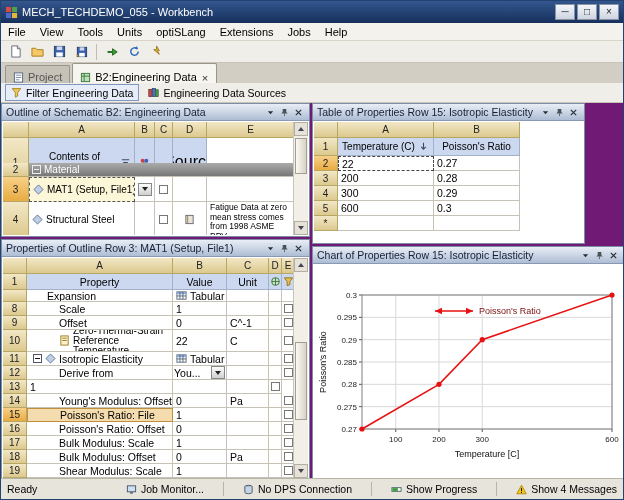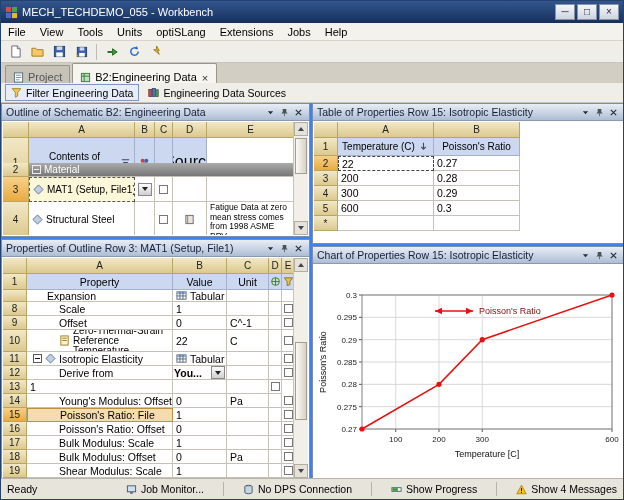--- a/index.html
+++ b/index.html
@@ -27,21 +27,21 @@
   .tab{display:flex;align-items:flex-end;gap:4px;height:18px;padding:0 7px;margin-right:2px;border:1px solid #9a958a;border-bottom:none;border-radius:2px 2px 0 0;background:#c6c2b8;color:#555;}
   .tab.active{background:#f7f5ef;color:#000;height:20px;}
   .tab-x{font-size:11px;line-height:10px;color:#333;padding:0 1px;}
 
   
   .filterbar{position:absolute;top:82px;left:0;right:0;height:20px;background:#f0eee8;border-bottom:1px solid #c9c4b8;display:flex;align-items:center;padding:0 4px;gap:4px;}
   .fbtn{display:flex;align-items:center;gap:4px;height:17px;padding:0 5px;font-size:10.5px;}
   .fbtn.pressed{background:#e6edf8;border:1px solid #7f97c2;}
 
   
-  .main{position:absolute;top:102px;left:0;width:624px;height:377px;background:#3b82f6;}
+  .main{position:absolute;top:102px;left:0;width:624px;height:377px;background:#701a75;}
   .pane{position:absolute;background:#fff;border:1px solid #7e8da6;overflow:hidden;}
   .phead{height:17px;background:linear-gradient(#e9eef6,#aebdd4);border-bottom:1px solid #8a99b2;display:flex;align-items:center;padding:0 4px;font-size:10.5px;color:#14203a;}
   .phead .ptitle{flex:1;white-space:nowrap;overflow:hidden;}
   .pbtn{width:13px;height:13px;display:flex;align-items:center;justify-content:center;margin-left:1px;}
   .pbody{position:absolute;top:18px;left:1px;right:1px;bottom:1px;background:#fff;overflow:hidden;}
 
   
   .vscroll{position:absolute;top:18px;right:1px;bottom:1px;width:15px;background:#f1efe8;border-left:1px solid #c8c4b8;}
   .vs-btn{height:14px;background:#e6e2d8;border:1px solid #b2ae a2;border:1px solid #b2aea2;display:flex;align-items:center;justify-content:center;}
   .vs-btn.up::after{content:"";border-left:3px solid transparent;border-right:3px solid transparent;border-bottom:4px solid #445;}
@@ -300,21 +300,21 @@
           <div class="c desc">Fatigue Data at zero mean stress comes from 1998 ASME BPV</div>
         </div>
       </div>
       <div class="vscroll">
         <div class="vs-btn up"></div>
         <div class="vs-thumb" style="top:16px;height:36px;"></div>
         <div class="vs-btn dn"></div>
       </div>
     </div>
 
-    <div class="pane" style="left:311px;top:0;width:313px;height:141px;">
+    <div class="pane" style="left:311px;top:0;width:273px;height:141px;">
       <div class="phead">
         <span class="ptitle">Table of Properties Row 15: Isotropic Elasticity</span>
         <span class="pbtn">
             <svg class="pi" viewBox="0 0 10 10">
               <path d="M2 3.5h6L5 7z" fill="#233"></path>
             </svg>
           </span>
         <span class="pbtn">
             <svg class="pi" viewBox="0 0 10 10">
               <path d="M3 1h4v3.5L8.5 6H1.5L3 4.5z" fill="#455"></path>
@@ -507,21 +507,21 @@
           <div class="c"></div>
           <div class="c"></div>
           <div class="c" style="justify-content:center;padding:0;">
               <span class="chk"></span>
             </div>
         </div>
 
         <div class="p-row r14">
           <div class="c hn">12</div>
           <div class="c ind3">Derive from</div>
-          <div class="c" style="padding:1px;font-weight:bold;">
+          <div class="c" style="padding:1px;">
             <span style="flex:1;overflow:hidden;">You...</span>
             <span class="dd"></span>
           </div>
           <div class="c"></div>
           <div class="c"></div>
           <div class="c" style="justify-content:center;padding:0;">
               <span class="chk"></span>
             </div>
         </div>
 

